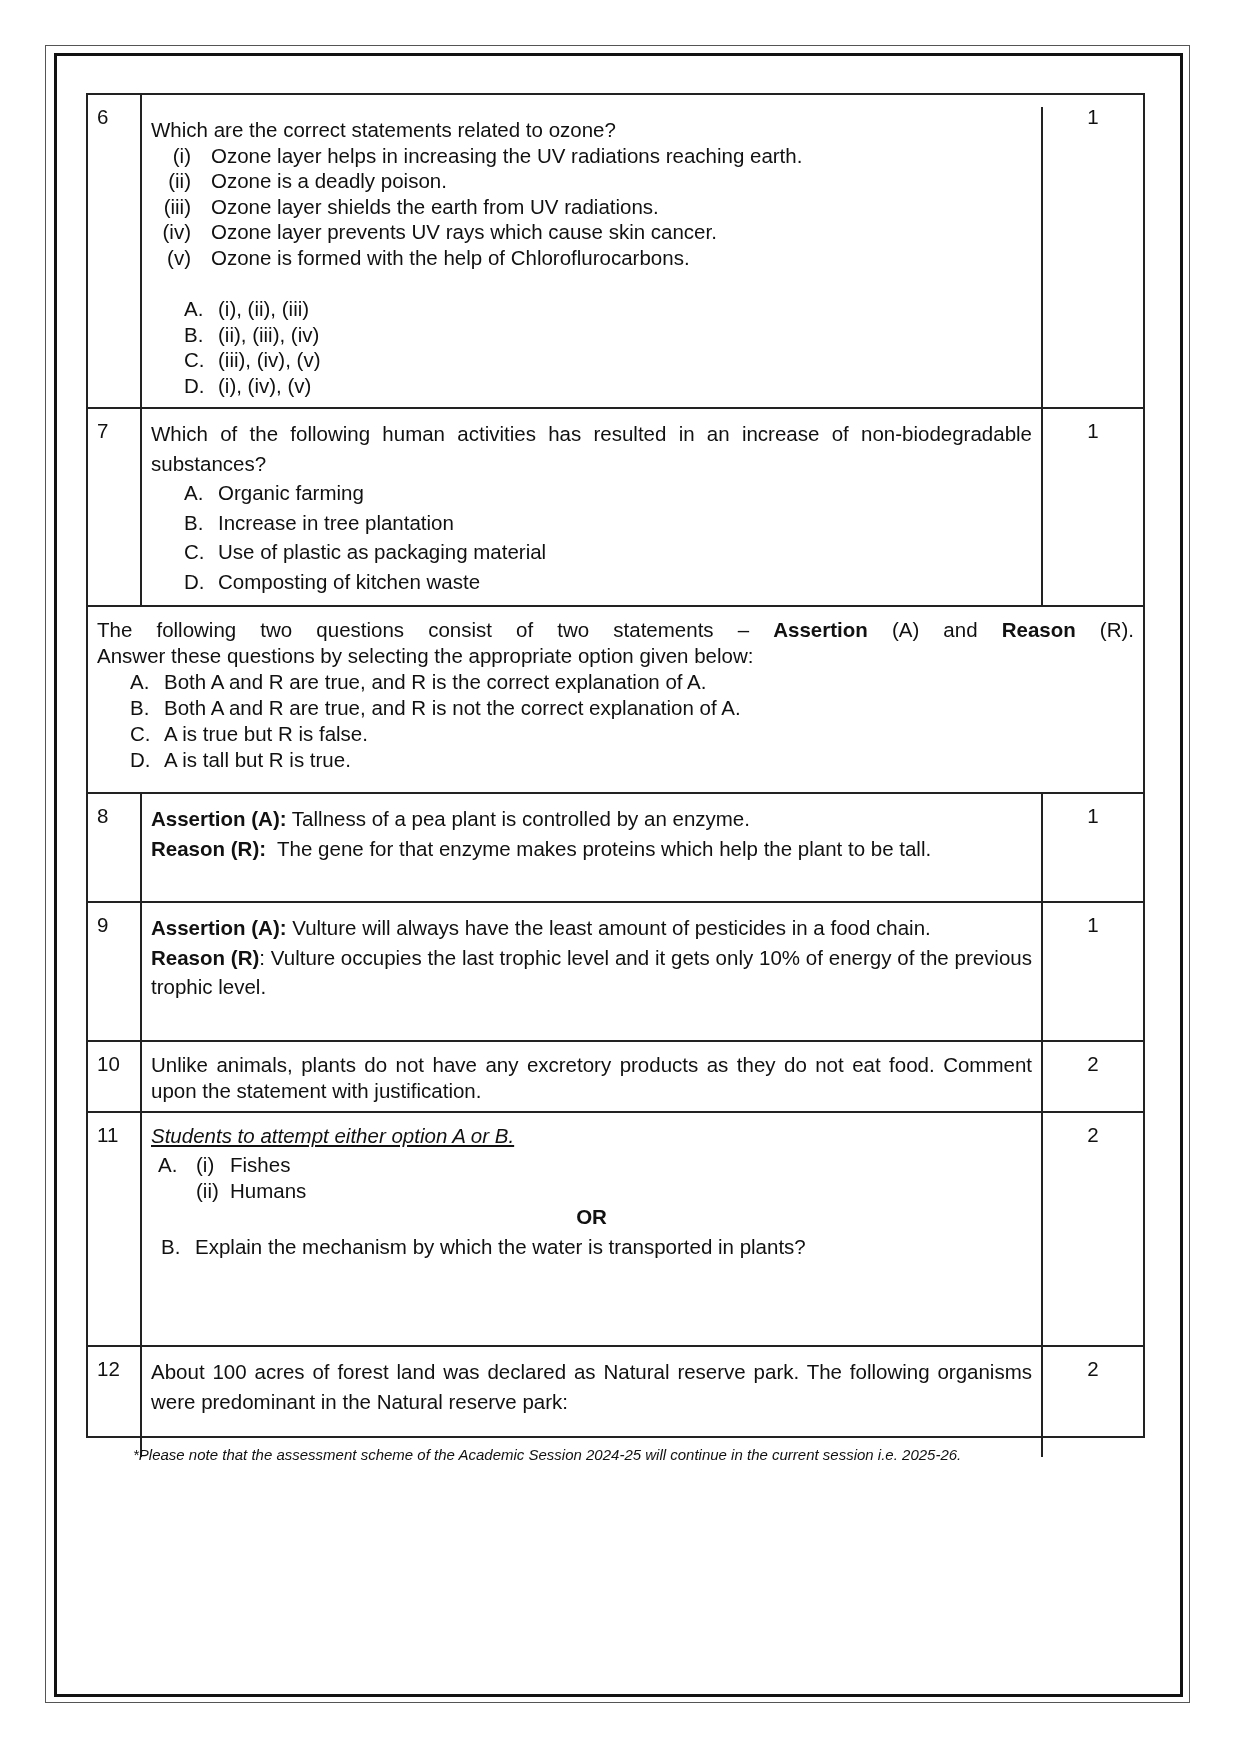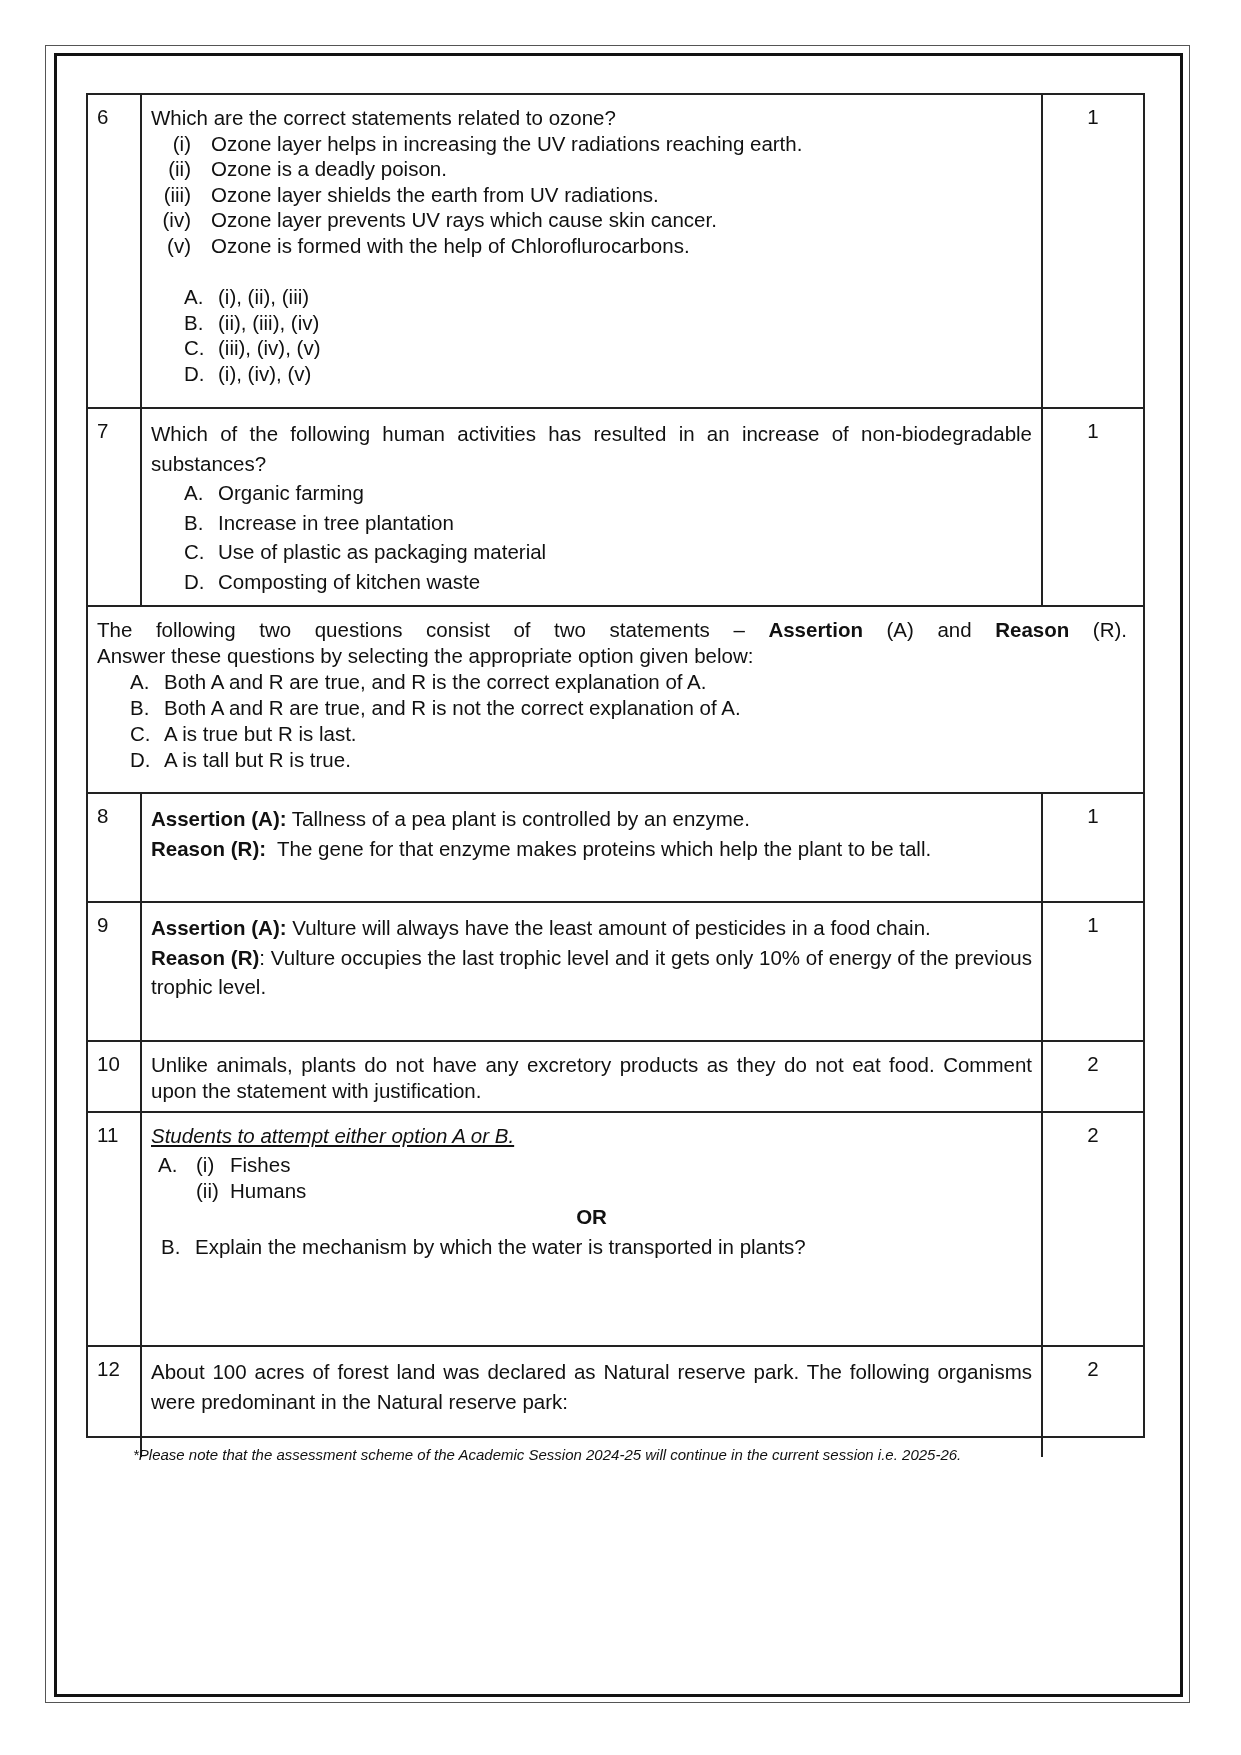--- a/index.html
+++ b/index.html
@@ -5,42 +5,42 @@
   html, body { margin: 0; padding: 0; background: #ffffff; }
   body { width: 1241px; height: 1755px; position: relative; font-family: "Liberation Sans", sans-serif; color: #111; font-size: 20.5px; }
   .frame-outer { position: absolute; left: 45px; top: 45px; width: 1145px; height: 1658px; border: 1px solid #555; box-sizing: border-box; }
   .frame-inner { position: absolute; left: 54px; top: 53px; width: 1129px; height: 1644px; border: 3px solid #111; box-sizing: border-box; }
   .table { position: absolute; left: 86px; top: 93px; width: 1059px; height: 1345px; border: 2px solid #222; box-sizing: border-box; }
   .row { position: absolute; left: 0; width: 1055px; border-bottom: 2px solid #222; box-sizing: border-box; }
   .row:last-child { border-bottom: none; }
   .cell-num { position: absolute; left: 0; top: 0; bottom: 0; width: 54px; border-right: 2px solid #222; box-sizing: border-box; padding: 10px 0 0 9px; }
   .cell-q { position: absolute; left: 54px; top: 0; bottom: 0; width: 901px; border-right: 2px solid #222; box-sizing: border-box; padding: 10px 9px 0 9px; }
   .cell-marks { position: absolute; left: 955px; top: 0; bottom: 0; width: 100px; text-align: center; padding-top: 10px; box-sizing: border-box; }
-  .cell-full { position: absolute; left: 0; top: 0; right: 0; bottom: 0; padding: 10px 16px 0 9px; box-sizing: border-box; }
+  .cell-full { position: absolute; left: 0; top: 0; right: 0; bottom: 0; padding: 10px 9px 0 9px; box-sizing: border-box; }
   .line { display: block; }
   .justify { text-align: justify; text-align-last: left; }
   .stmt { display: flex; }
   .stmt .roman { width: 60px; text-align: right; padding-right: 20px; box-sizing: border-box; flex: none; }
   .opt { display: flex; }
   .opt .letter { width: 34px; flex: none; }
   b { font-weight: bold; }
   .note { position: absolute; left: 133px; top: 1445px; width: 860px; font-style: italic; font-size: 15px; line-height: 19px; }
   .or { text-align: center; font-weight: bold; }
 </style>
 </head>
 <body>
 
 <div class="frame-outer"></div>
 <div class="frame-inner"></div>
 
 <div class="table">
 
   <div class="row" style="top:0; height:314px;">
     <div class="cell-num">6</div>
-    <div class="cell-q" style="line-height:25.5px;">
+    <div class="cell-q" style="line-height:25.5px;margin-top:12px;">
       <span class="line">Which are the correct statements related to ozone?</span>
       <div class="stmt">
           <span class="roman">(i)</span>
           <span>Ozone layer helps in increasing the UV radiations reaching earth.</span>
         </div>
       <div class="stmt">
           <span class="roman">(ii)</span>
           <span>Ozone is a deadly poison.</span>
         </div>
       <div class="stmt">
@@ -114,21 +114,21 @@
         <div class="opt">
             <span class="letter">A.</span>
             <span>Both A and R are true, and R is the correct explanation of A.</span>
           </div>
         <div class="opt">
             <span class="letter">B.</span>
             <span>Both A and R are true, and R is not the correct explanation of A.</span>
           </div>
         <div class="opt">
             <span class="letter">C.</span>
-            <span>A is true but R is last.</span>
+            <span>A is true but R is false.</span>
           </div>
         <div class="opt">
             <span class="letter">D.</span>
             <span>A is tall but R is true.</span>
           </div>
       </div>
     </div>
   </div>
 
   <div class="row" style="top:699px; height:109px;">

